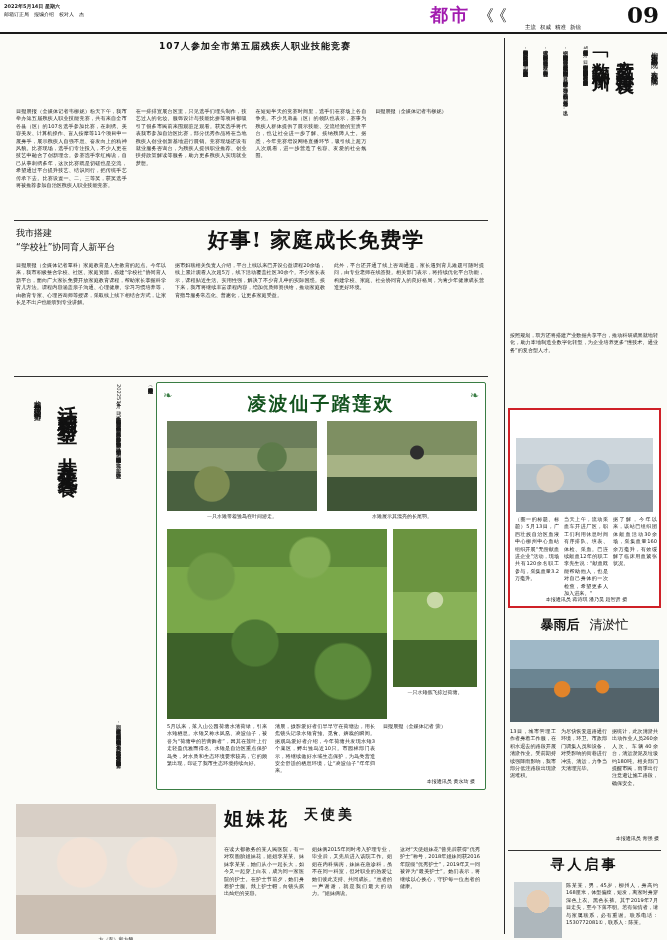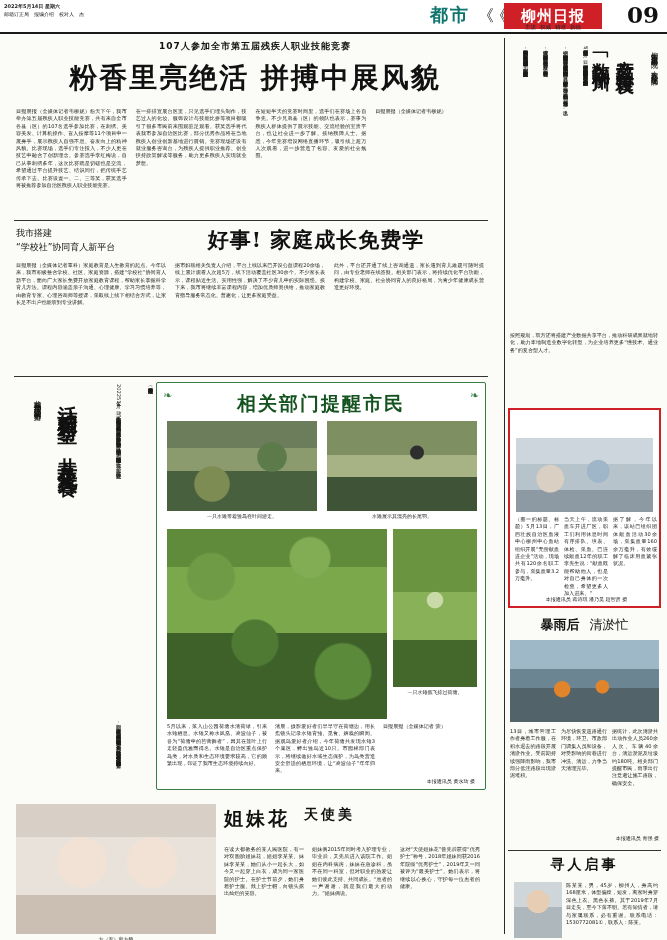--- a/index.html
+++ b/index.html
@@ -22,21 +22,21 @@
   }
   .mh-left {
     position:absolute; left:4px; top:2px; width:120px;
     font-size:5px; line-height:8px; color:#222;
   }
   .mh-left .r { display:flex; gap:5px; }
   .mh-center {
     position:absolute; left:430px; top:3px;
     font-size:18px; font-weight:bold; letter-spacing:2px;
     font-family:"DejaVu Serif", serif;
-    color:#0f766e;
+    color:#a21caf;
   }
   .mh-arrows {
     position:absolute; left:478px; top:6px;
     font-size:16px; color:#1a1a1a; letter-spacing:-3px;
   }
   .mh-logo {
     position:absolute; left:504px; top:3px; width:98px; height:26px;
     background:#cf2027; color:#fff;
     font-size:15px; font-weight:bold; letter-spacing:1px;
     display:flex; align-items:center; justify-content:center;
@@ -160,37 +160,35 @@
       <div style="font-weight:bold">2022年5月14日 星期六</div>
       <div class="r">
         <span>邮箱订正局</span>
         <span>报编介绍</span>
         <span>校对人</span>
         <span>杰</span>
       </div>
     </div>
     <div class="mh-center">都市</div>
     <div class="mh-arrows">《《</div>
-    <div class="mh-logo">柳州日报</div>
     <div class="mh-sublogo">
       <span>主流</span>
       <span>权威</span>
       <span>精准</span>
       <span>新锐</span>
     </div>
     <div class="mh-pageno">09</div>
   </div>
 
   <div class="col-div" style="left:504px; top:38px; width:1px; height:896px;"></div>
 
   <div class="main">
 
     <div class="box" style="left:24px; top:4px; width:450px;">
       <div class="sub-head" style="font-size:9px;font-weight:bold">107人参加全市第五届残疾人职业技能竞赛</div>
-      <div class="big-title" style="font-size:28px; margin-top:6px; letter-spacing:2px;">粉香里亮绝活  拼搏中展风貌</div>
     </div>
 
     <div class="box" style="left:10px; top:72px; width:470px; height:108px;">
       <div style="display:flex; gap:9px;">
         <div class="body-text" style="width:112px">日报晨报（全媒体记者韦柳妮）粉天下午，我市举办第五届残疾人职业技能竞赛，共有来自全市各县（区）的107名选手参加比赛，在刺绣、美容美发、计算机操作、盲人按摩等11个项目中一展身手，展示残疾人自强不息、奋发向上的精神风貌。比赛现场，选手们专注投入，不少人更在技艺中融合了创新理念。参赛选手李红梅说，自己从事刺绣多年，这次比赛既是切磋也是交流，希望通过平台提升技艺、结识同行，把传统手艺传承下去。比赛设置一、二、三等奖，获奖选手将被推荐参加自治区残疾人职业技能竞赛。</div>
         <div class="body-text" style="width:112px">在一排排宣展台区里，只见选手们埋头制作，技艺过人的化妆、服饰设计与技能比拼等项目都吸引了很多市民前来围观驻足观看。获奖选手将代表我市参加自治区比赛，部分优秀作品将在当地残疾人创业创新基地进行展销。竞赛现场还设有就业服务咨询台，为残疾人提供职业推荐、创业扶持政策解读等服务，助力更多残疾人实现就业梦想。</div>
         <div class="body-text" style="width:112px">在短短半天的竞赛时间里，选手们在赛场上各自争先。不少兄弟县（区）的领队也表示，赛事为残疾人群体提供了展示技能、交流经验的宝贵平台，也让社会进一步了解、接纳残障人士。据悉，今年竞赛增设网络直播环节，吸引线上超万人次观看，进一步营造了包容、友爱的社会氛围。</div>
         <div class="body-text" style="width:112px">日报晨报（全媒体记者韦柳妮）</div>
       </div>
     </div>
@@ -220,21 +218,21 @@
     <div class="box" style="left:6px; top:348px; width:142px; height:400px;">
       <div class="body-text v" style="position:absolute; right:0; top:0; height:250px; width:34px;">日报晨报（全媒体记者覃科报）</div>
       <div class="body-text v" style="position:absolute; right:32px; top:0; height:330px; width:40px;">2022年5月14日，第五个“国际博物馆日”宣传活动在我市启动，当日多家博物馆免费开放，并推出一系列主题展览、互动体验和公益讲座，吸引众多市民和游客参观。活动以“博物馆的力量”为主题，通过丰富的展陈与社教活动，让文物“活”起来，让历史可触摸。</div>
       <div class="vert" style="position:absolute; right:72px; top:6px; height:300px; font-size:20px; font-weight:bold;
                   font-family:'DejaVu Serif', serif; letter-spacing:4px;">活动精彩纷呈   共享文化大餐</div>
       <div class="vert" style="position:absolute; right:112px; top:10px; height:280px; font-size:7.5px; letter-spacing:1px;">龙城系列活动展示「博物馆的力量」</div>
       <div class="body-text v" style="position:absolute; right:32px; top:336px; height:112px; width:40px;">期间，各馆还推出了线上云展厅、数字藏品展示等新形式，让观众在云端也能领略文物之美。相关负责人表示，将以此次活动为契机，持续提升公共文化服务水平，让博物馆成为市民身边的“文化会客厅”。</div>
     </div>
 
     <div class="feature" style="left:150px; top:346px; width:330px; height:408px;">
-      <div class="feature-title" style="margin-top:8px; font-size:19px;">相关部门提醒市民</div>
+      <div class="feature-title" style="margin-top:8px; font-size:19px;">凌波仙子踏莲欢</div>
       <div class="leaf-l" style="left:6px; top:6px;">❧</div>
       <div class="leaf-r" style="right:6px; top:6px;">❧</div>
 
       <div class="photo ph-birds1" style="left:10px; top:38px; width:150px; height:90px;"></div>
       <div class="cap" style="position:absolute; left:10px; top:130px; width:150px;">一只水雉带着雏鸟在叶间游走。</div>
 
       <div class="photo ph-bird2" style="left:170px; top:38px; width:150px; height:90px;"></div>
       <div class="cap" style="position:absolute; left:170px; top:130px; width:150px;">水雉展示其漂亮的长尾羽。</div>
 
       <div class="photo ph-lotus" style="left:10px; top:146px; width:220px; height:190px;"></div>

